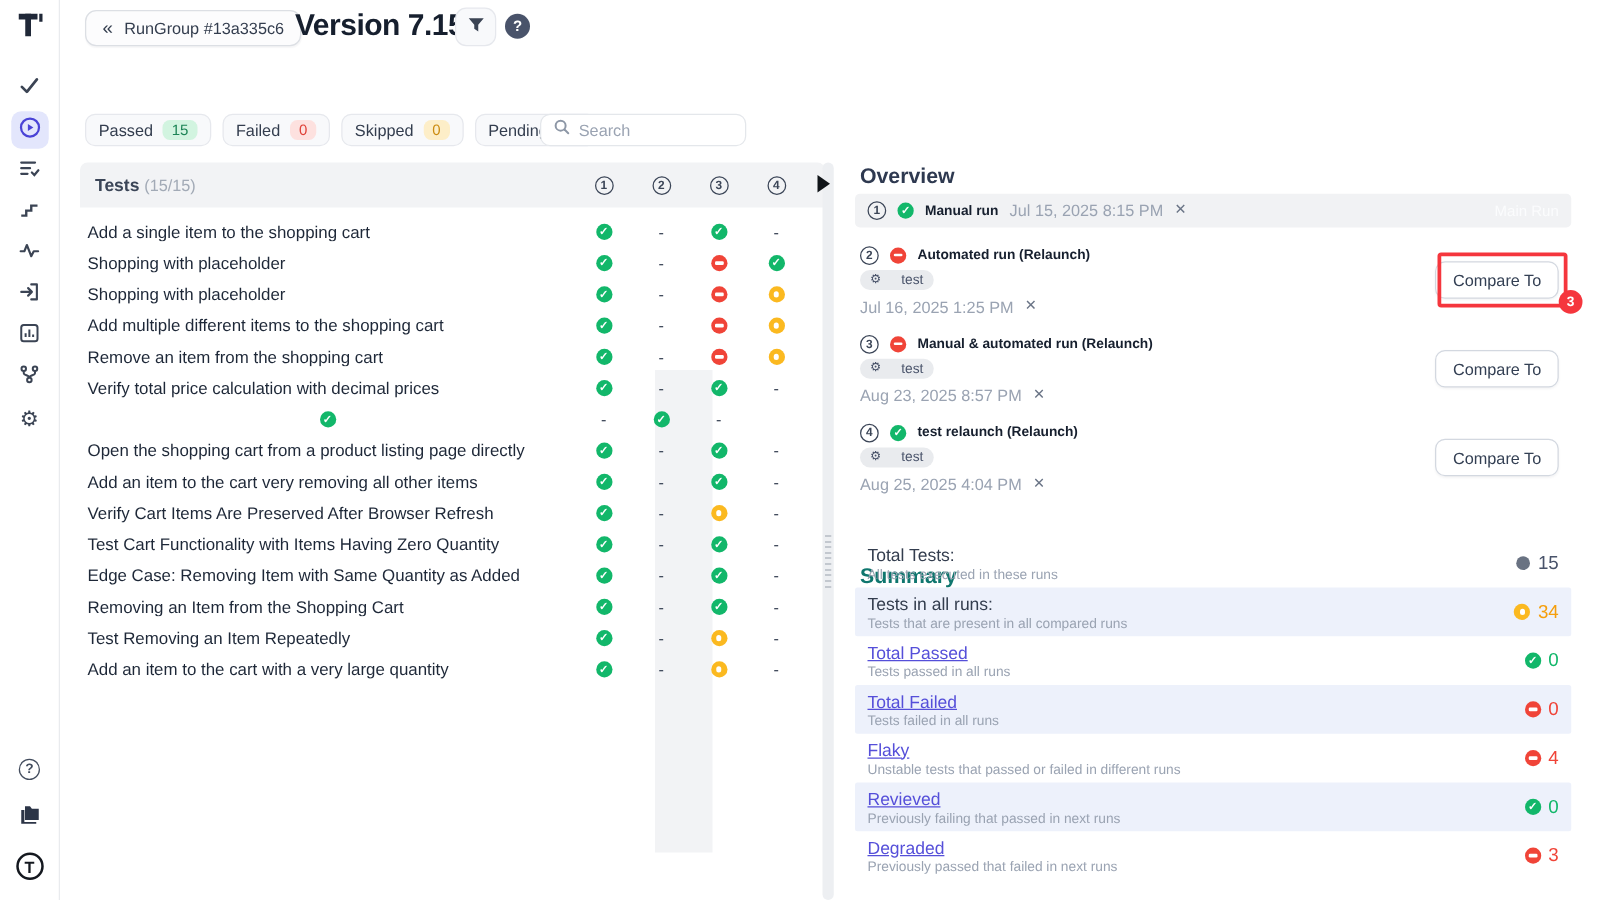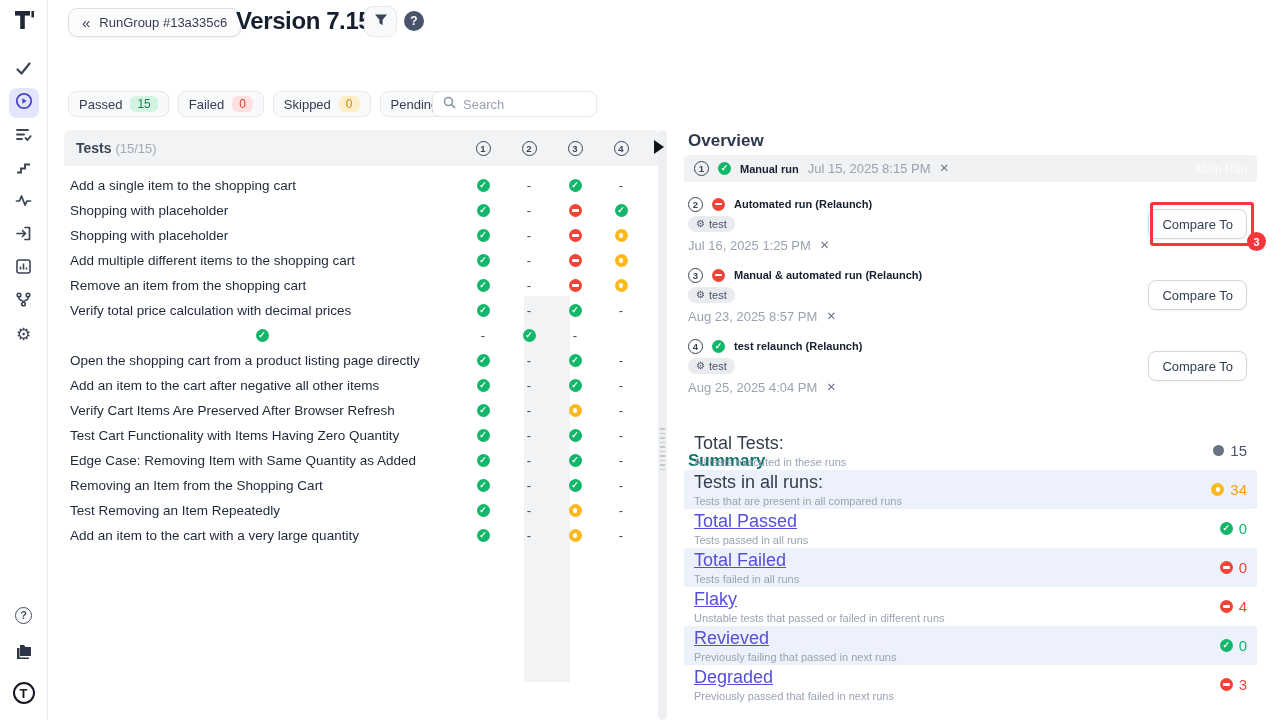--- a/index.html
+++ b/index.html
@@ -103,21 +103,21 @@
     align-items:center; gap:9px; padding:0 10px; }
   .run-name { font-size:11px; font-weight:bold; color:#161f2e; }
   .run-date-txt { font-size:13px; color:#9aa3b2; }
   .close-x { color:#6a7486; font-size:11.5px; cursor:pointer; line-height:1; }
   .close-x::before { content:"✕"; }
   .main-run-label { margin-left:auto; font-size:12px; color:#fbfcfd; }
   .run { position:relative; margin-top:13px; min-height:56px; }
   .run-left { display:flex; flex-direction:column; padding-left:4px; }
   .run-line1 { display:flex; align-items:center; gap:9px; height:18px; }
   .run-tag { margin:3px 0 0 0; width:fit-content; display:inline-flex; align-items:center;
-    gap:4px; background:#e9ebee; border-radius:9px; padding:2px 8px; font-size:11px;
+    gap:16px; background:#e9ebee; border-radius:9px; padding:2px 8px; font-size:11px;
     color:#49536a; }
   .tag-gear { font-size:10px; line-height:1; color:#49536a; }
   .tag-gear::before { content:"⚙"; }
   .run-date { margin-top:6px; display:flex; align-items:center; gap:9px; }
   .compare-btn { position:absolute; right:10px; top:14px; height:30px; padding:0 13px;
     background:#fff; border:1px solid #d3d8e0; border-radius:8px; font-size:13px;
     color:#344054; font-family:"Liberation Sans", sans-serif; cursor:pointer;
     box-shadow:0 1px 2px rgba(16,24,40,.05); }
   .ann-rect { position:absolute; right:3px; top:7px; width:104px; height:44px;
     border:3px solid var(--annotation); border-radius:3px; pointer-events:none; }
@@ -125,21 +125,21 @@
     border-radius:50%; background:var(--annotation); color:#fff; font-size:11px;
     font-weight:bold; display:flex; align-items:center; justify-content:center; }
 
   
   .sum-title { position:absolute; left:688px; top:405px; font-size:17px; font-weight:bold;
     color:#0f766e;margin-top:46px; }
   .summary { position:absolute; left:684px; top:431px; width:573px; }
   .s-row { height:39px; display:flex; align-items:center; padding:0 10px; border-radius:2px; }
   .s-row.hl { background:var(--row-highlight); }
   .s-left { display:flex; flex-direction:column; gap:2px; }
-  .s-label { font-size:18px; color:#333d4e; text-decoration:none; }
+  .s-label { font-size:14px; color:#333d4e; text-decoration:none; }
   .s-label.link { color:var(--link); text-decoration:underline; cursor:pointer; }
   .s-sub { font-size:11px; color:#9aa3b2; }
   .s-value { margin-left:auto; display:flex; align-items:center; gap:6px; font-size:15px; }
   .v-count .s-num   { color:#49536a; }
   .v-skipped .s-num { color:var(--orange); }
   .v-passed .s-num  { color:var(--green); }
   .v-failed .s-num  { color:var(--red); }
 </style>
 </head>
 <body>
@@ -404,21 +404,21 @@
           <span class="dash">-</span>
         </div>
         <div class="t-cell">
           <span class="ic ic-passed"></span>
         </div>
         <div class="t-cell">
           <span class="dash">-</span>
         </div>
       </div>
       <div class="t-row">
-        <div class="t-name">Add an item to the cart after negative all other items</div>
+        <div class="t-name">Add an item to the cart very removing all other items</div>
         <div class="t-cell">
           <span class="ic ic-passed"></span>
         </div>
         <div class="t-cell">
           <span class="dash">-</span>
         </div>
         <div class="t-cell">
           <span class="ic ic-passed"></span>
         </div>
         <div class="t-cell">

